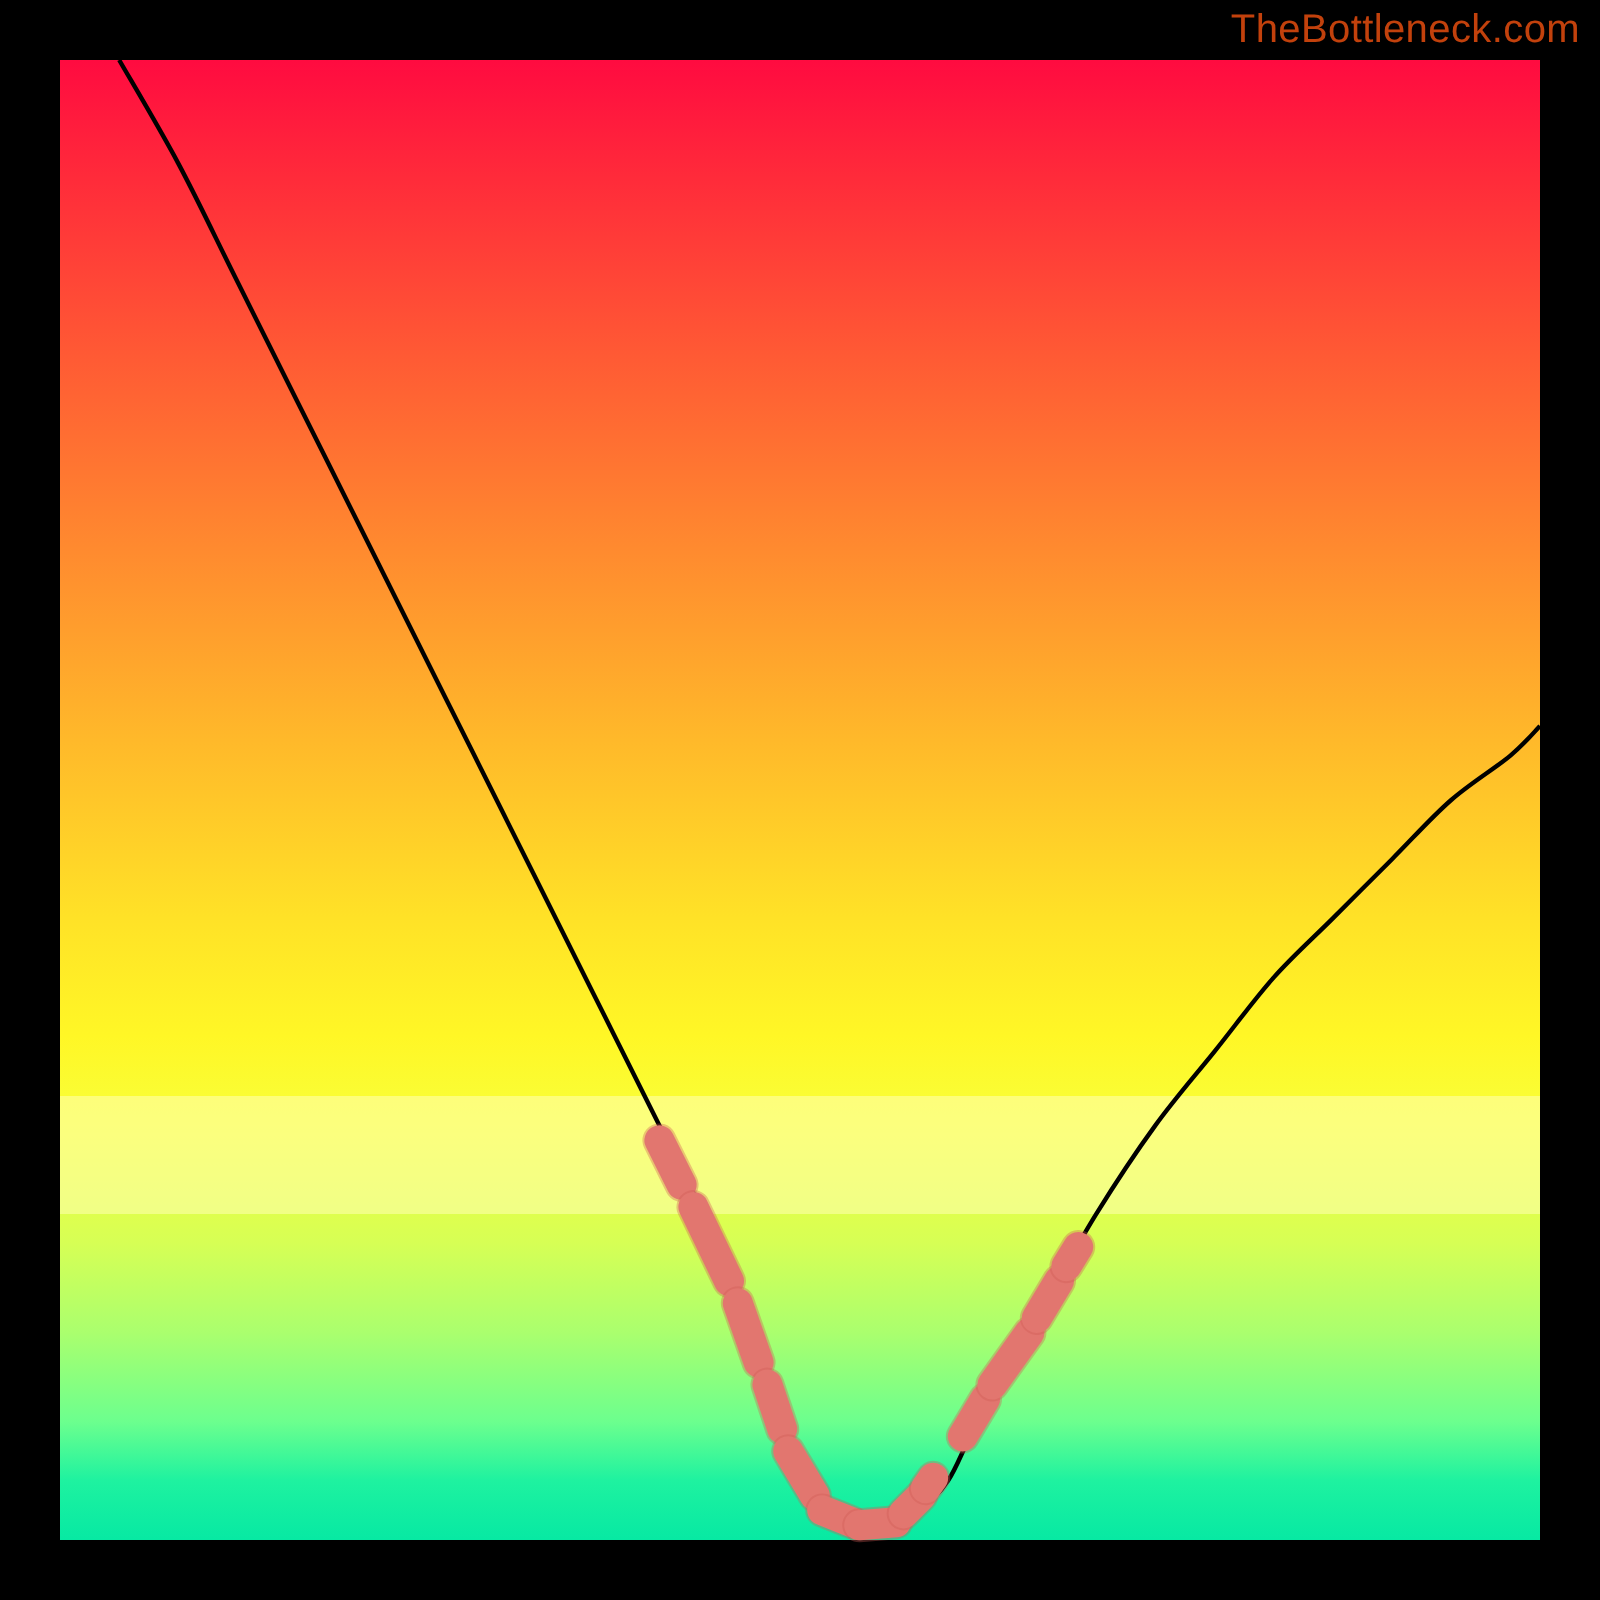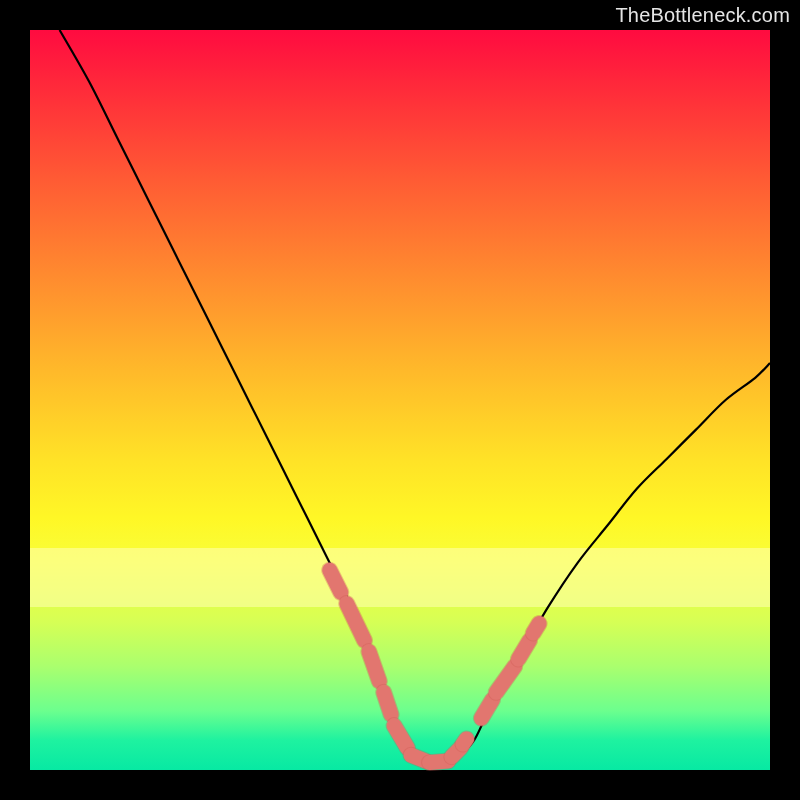--- a/index.html
+++ b/index.html
@@ -43,21 +43,21 @@
   .yellow-band {
     position: absolute;
     left: 0;
     width: 100%;
     background: rgba(255, 255, 180, 0.55);
   }
   .watermark {
     position: absolute;
     top: 4px;
     right: 10px;
-    color: #e5e5e5;
+    color: #c2410c;
     font-size: 20px;
     letter-spacing: 0.2px;
     user-select: none;
   }
   svg.curve {
     position: absolute;
     left: 0;
     top: 0;
     width: 740px;
     height: 740px;

